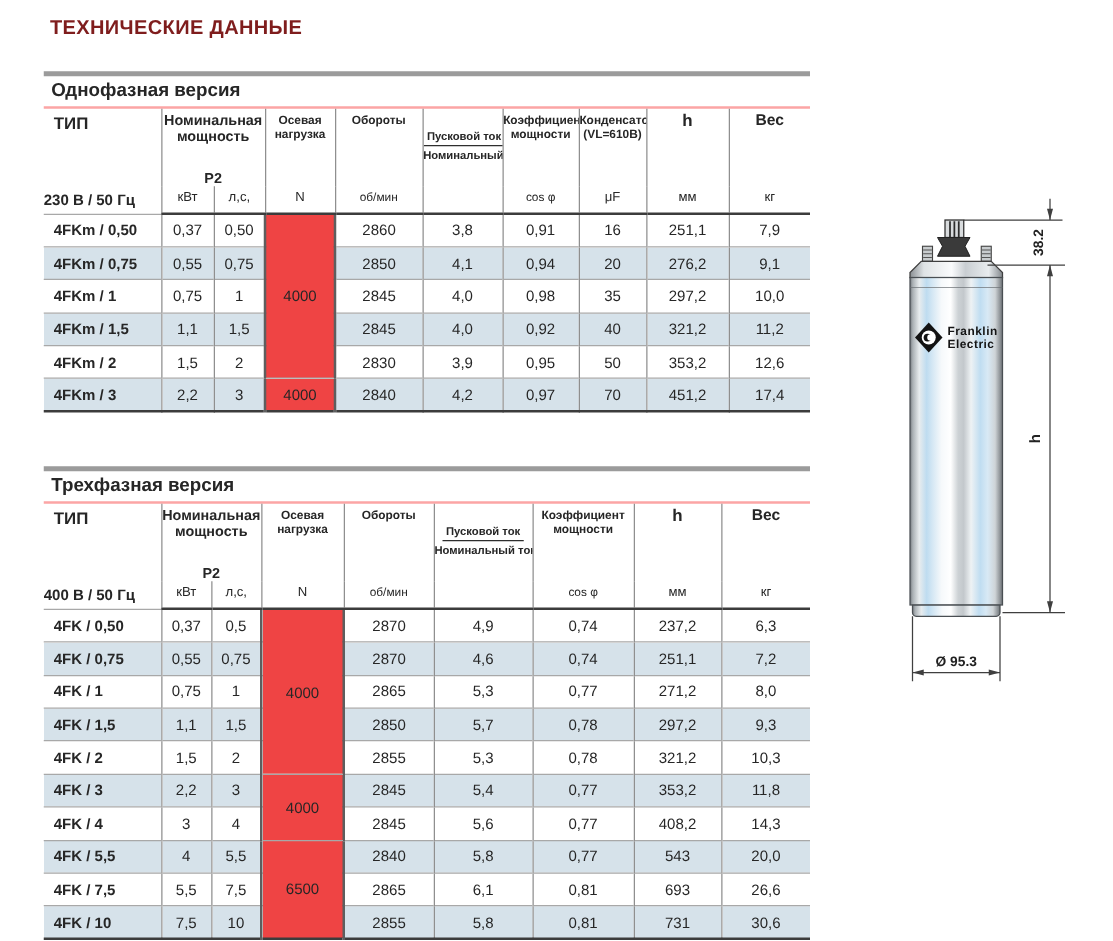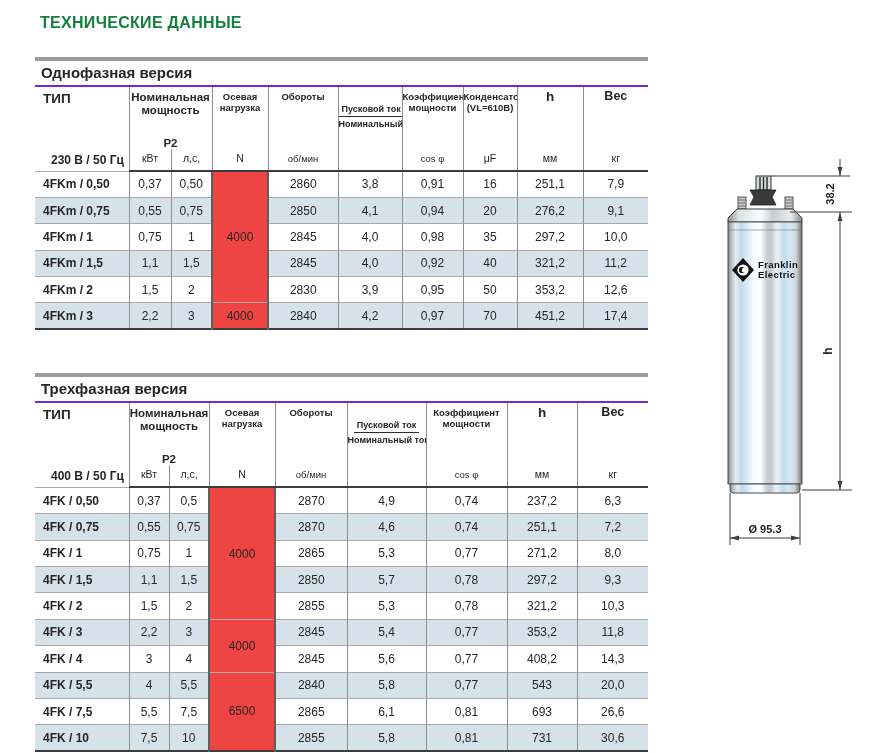--- a/index.html
+++ b/index.html
@@ -3,27 +3,27 @@
 <meta charset="utf-8">
 <style>
   * { margin:0; padding:0; box-sizing:border-box; }
   html,body { background:#ffffff; }
   body {
     width:890px; height:753px; position:relative; overflow:hidden;
     font-family:"Liberation Sans", sans-serif; color:#222;
   }
   .page-title {
     position:absolute; left:40px; top:14px;
-    font-size:16px; font-weight:bold; letter-spacing:.3px; color:#15803d;
+    font-size:16px; font-weight:bold; letter-spacing:.3px; color:#7f1d1d;
   }
   .tables { position:absolute; left:35px; top:57px; width:613px; }
 
   .section-bar {
     border-top:4px solid #9b9b9b;
-    border-bottom:2px solid #6d28d9;
+    border-bottom:2px solid #fca5a5;
     padding:3px 6px 4px;
   }
   .section-title { font-size:15px; font-weight:bold; color:#262626; }
 
   table.data-table {
     width:613px; border-collapse:collapse; table-layout:fixed;
     border-bottom:2px solid #3c3c3c;
   }
   .data-table th, .data-table td {
     border-left:1px solid #8f8f8f;
@@ -32,21 +32,21 @@
   }
   tr.hrow1 > th:first-child, tbody td:first-child { border-left:none; }
 
   
   thead th { font-weight:bold; }
   tr.hrow1 th { vertical-align:top; padding-top:4px; height:42px; }
   th.c-type {
     text-align:left; padding:5px 8px 4px 8px;
   }
   th.c-type .tip-label { font-size:13.5px; font-weight:bold; }
-  th.c-type .volt-label { position:absolute; left:16px; bottom:4px; font-size:12px; font-weight:bold; }
+  th.c-type .volt-label { position:absolute; left:0; bottom:4px; font-size:12px; font-weight:bold; }
   th.c-type { position:relative;margin-top:32px; }
   .gl { font-size:9.5px; line-height:11px; font-weight:bold; }
   .gl.big1 { font-size:11.5px; line-height:13px; }
   .gl.p2 { margin-top:21px; font-size:11.5px; }
   .gl.hsym { font-size:13.5px; }
   .gl.wsym { font-size:12.5px; }
   .fr-top { display:inline-block; font-size:9px; line-height:10px; font-weight:bold;
             border-bottom:1px solid #2e2e2e; padding:0 3px 2px; margin-top:13px;}
   .fr-bot { font-size:9px; line-height:10px; font-weight:bold; margin-top:2px; }
   tr.units th {

